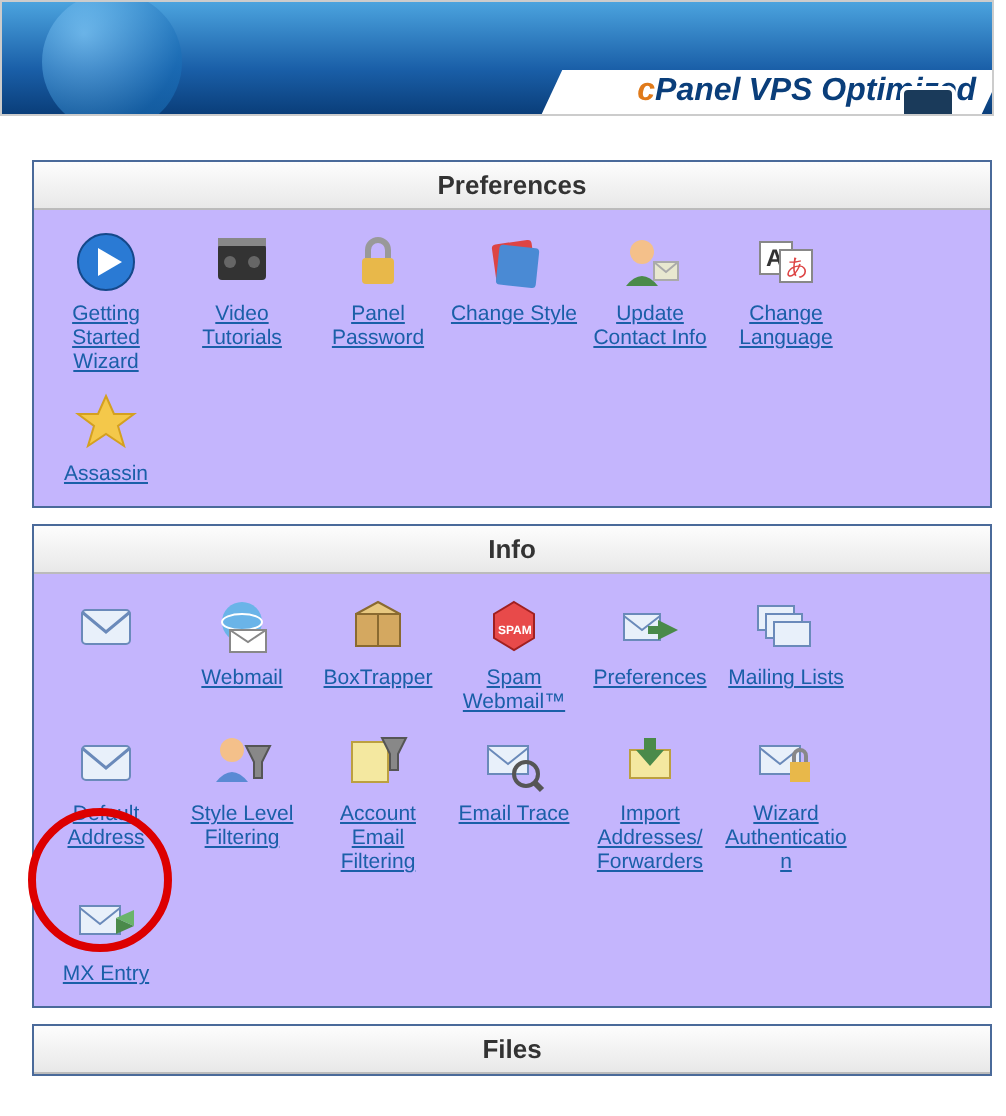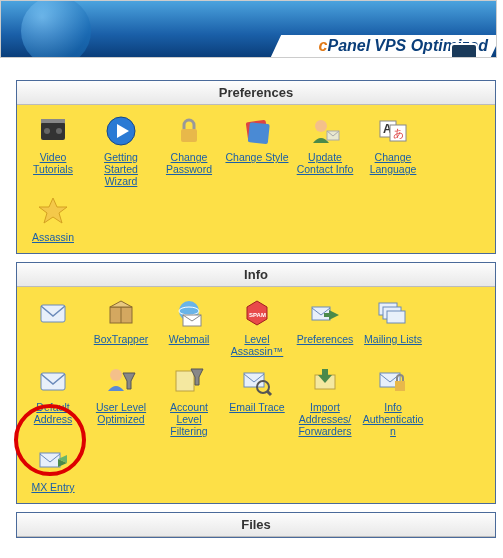--- a/index.html
+++ b/index.html
@@ -56,21 +56,21 @@
     background: #fff; transform: skewX(-25deg);
   }
   .banner-text-wrap {
     position:absolute; bottom:2px; right:8px; z-index:2;
   }
 
   .panel {
     border: 1px solid #4a6a9a;
     margin: 0 8px 8px 16px;
     width: 480px;
-    background: #fde047;
+    background: #c4b5fd;
   }
   .panel-header {
     background: linear-gradient(to bottom, #fdfdfd, #e8e8e8);
     border-bottom: 1px solid #bbb;
     text-align: center;
     font-weight: bold;
     font-size: 13px;
     color: #333;
     padding: 4px 0;
   }
@@ -124,45 +124,45 @@
   </div>
 </div>
 
 <div id="sections">
     <div class="panel">
       <div class="panel-header">Preferences</div>
       <div class="grid">
         <div class="item">
           <div class="icon">
             <svg width="32" height="32" viewBox="0 0 32 32">
+              <circle cx="16" cy="16" r="14" fill="#2a7ad4" stroke="#15488a" stroke-width="1"></circle>
+              <polygon points="12,9 24,16 12,23" fill="#fff"></polygon>
+            </svg>
+          </div>
+          <div class="label">Getting Started Wizard</div>
+        </div>
+        <div class="item">
+          <div class="icon">
+            <svg width="32" height="32" viewBox="0 0 32 32">
               <rect x="4" y="7" width="24" height="18" rx="2" fill="#333"></rect>
               <circle cx="10" cy="16" r="3" fill="#666"></circle>
               <circle cx="22" cy="16" r="3" fill="#666"></circle>
               <rect x="4" y="4" width="24" height="4" fill="#888"></rect>
             </svg>
           </div>
           <div class="label">Video Tutorials</div>
         </div>
         <div class="item">
           <div class="icon">
             <svg width="32" height="32" viewBox="0 0 32 32">
-              <circle cx="16" cy="16" r="14" fill="#2a7ad4" stroke="#15488a" stroke-width="1"></circle>
-              <polygon points="12,9 24,16 12,23" fill="#fff"></polygon>
-            </svg>
-          </div>
-          <div class="label">Getting Started Wizard</div>
-        </div>
-        <div class="item">
-          <div class="icon">
-            <svg width="32" height="32" viewBox="0 0 32 32">
               <rect x="8" y="14" width="16" height="13" rx="2" fill="#e8b84a"></rect>
               <path d="M11 14 v-4 a5 5 0 0 1 10 0 v4" stroke="#999" stroke-width="3" fill="none"></path>
             </svg>
           </div>
-          <div class="label">Change Password</div>
+          <div class="label">Panel Password</div>
         </div>
         <div class="item">
           <div class="icon">
             <svg width="32" height="32" viewBox="0 0 32 32">
               <rect x="6" y="6" width="20" height="20" rx="2" fill="#d44" transform="rotate(-8 16 16)"></rect>
               <rect x="8" y="8" width="20" height="20" rx="2" fill="#4a8ad4" transform="rotate(6 16 16)"></rect>
             </svg>
           </div>
           <div class="label">Change Style</div>
         </div>
@@ -205,46 +205,46 @@
           <div class="icon">
             <svg width="32" height="32" viewBox="0 0 32 32">
               <rect x="4" y="8" width="24" height="17" rx="2" fill="#e8f0fa" stroke="#6a8aba"></rect>
               <polyline points="4,9 16,19 28,9" stroke="#6a8aba" fill="none" stroke-width="1.5"></polyline>
             </svg>
           </div>
         </div>
         <div class="item">
           <div class="icon">
             <svg width="32" height="32" viewBox="0 0 32 32">
-              <rect x="5" y="10" width="22" height="16" fill="#d4a860" stroke="#8a6a30"></rect>
-              <polygon points="5,10 16,4 27,10" fill="#e8c880" stroke="#8a6a30"></polygon>
-              <line x1="16" y1="10" x2="16" y2="26" stroke="#8a6a30"></line>
-            </svg>
-          </div>
-          <div class="label">BoxTrapper</div>
-        </div>
-        <div class="item">
-          <div class="icon">
-            <svg width="32" height="32" viewBox="0 0 32 32">
               <circle cx="16" cy="14" r="10" fill="#6ab4e8"></circle>
               <ellipse cx="16" cy="14" rx="10" ry="4" fill="none" stroke="#fff"></ellipse>
               <rect x="10" y="18" width="18" height="11" fill="#fff" stroke="#888"></rect>
               <polyline points="10,18 19,24 28,18" stroke="#888" fill="none"></polyline>
             </svg>
           </div>
           <div class="label">Webmail</div>
         </div>
         <div class="item">
           <div class="icon">
             <svg width="32" height="32" viewBox="0 0 32 32">
+              <rect x="5" y="10" width="22" height="16" fill="#d4a860" stroke="#8a6a30"></rect>
+              <polygon points="5,10 16,4 27,10" fill="#e8c880" stroke="#8a6a30"></polygon>
+              <line x1="16" y1="10" x2="16" y2="26" stroke="#8a6a30"></line>
+            </svg>
+          </div>
+          <div class="label">BoxTrapper</div>
+        </div>
+        <div class="item">
+          <div class="icon">
+            <svg width="32" height="32" viewBox="0 0 32 32">
               <polygon points="16,4 26,10 26,22 16,28 6,22 6,10" fill="#e84a4a" stroke="#a02020"></polygon>
               <text x="8" y="20" font-size="6" fill="#fff" font-weight="bold">SPAM</text>
             </svg>
           </div>
-          <div class="label">Level Assassin™</div>
+          <div class="label">Spam Webmail™</div>
         </div>
         <div class="item">
           <div class="icon">
             <svg width="32" height="32" viewBox="0 0 32 32">
               <rect x="3" y="10" width="18" height="13" fill="#e8f0fa" stroke="#6a8aba"></rect>
               <polyline points="3,11 12,18 21,11" stroke="#6a8aba" fill="none"></polyline>
               <polygon points="20,13 30,18 20,23 20,20 15,20 15,16 20,16" fill="#4a8a4a"></polygon>
             </svg>
           </div>
           <div class="label">Preferences</div>
@@ -269,30 +269,30 @@
           <div class="label">Default Address</div>
         </div>
         <div class="item">
           <div class="icon">
             <svg width="32" height="32" viewBox="0 0 32 32">
               <circle cx="11" cy="10" r="6" fill="#f4c08a"></circle>
               <path d="M3 26 q8-10 16 0" fill="#5a8ad4"></path>
               <polygon points="18,8 30,8 26,16 26,24 22,24 22,16" fill="#888" stroke="#555"></polygon>
             </svg>
           </div>
-          <div class="label">User Level Optimized</div>
+          <div class="label">Style Level Filtering</div>
         </div>
         <div class="item">
           <div class="icon">
             <svg width="32" height="32" viewBox="0 0 32 32">
               <rect x="3" y="6" width="18" height="20" fill="#f4e8a0" stroke="#bca040"></rect>
               <polygon points="18,4 30,4 26,12 26,20 22,20 22,12" fill="#888" stroke="#555"></polygon>
             </svg>
           </div>
-          <div class="label">Account Level Filtering</div>
+          <div class="label">Account Email Filtering</div>
         </div>
         <div class="item">
           <div class="icon">
             <svg width="32" height="32" viewBox="0 0 32 32">
               <rect x="3" y="8" width="20" height="14" fill="#e8f0fa" stroke="#6a8aba"></rect>
               <polyline points="3,9 13,17 23,9" stroke="#6a8aba" fill="none"></polyline>
               <circle cx="22" cy="22" r="6" fill="none" stroke="#555" stroke-width="2"></circle>
               <line x1="26" y1="26" x2="30" y2="30" stroke="#555" stroke-width="3"></line>
             </svg>
           </div>
@@ -309,21 +309,21 @@
         </div>
         <div class="item">
           <div class="icon">
             <svg width="32" height="32" viewBox="0 0 32 32">
               <rect x="3" y="8" width="20" height="14" fill="#e8f0fa" stroke="#6a8aba"></rect>
               <polyline points="3,9 13,17 23,9" stroke="#6a8aba" fill="none"></polyline>
               <rect x="18" y="16" width="10" height="10" fill="#e8b84a"></rect>
               <path d="M20 16 v-3 a3 3 0 0 1 6 0 v3" stroke="#888" stroke-width="2" fill="none"></path>
             </svg>
           </div>
-          <div class="label">Info Authentication</div>
+          <div class="label">Wizard Authentication</div>
         </div>
         <div class="item">
           <div class="icon">
             <svg width="32" height="32" viewBox="0 0 32 32">
               <rect x="3" y="8" width="20" height="14" fill="#e8f0fa" stroke="#6a8aba"></rect>
               <polyline points="3,9 13,17 23,9" stroke="#6a8aba" fill="none"></polyline>
               <polygon points="21,14 30,18 21,22" fill="#4a8a4a"></polygon>
               <polygon points="30,10 21,14 30,18" fill="#6ab46a"></polygon>
             </svg>
           </div>

